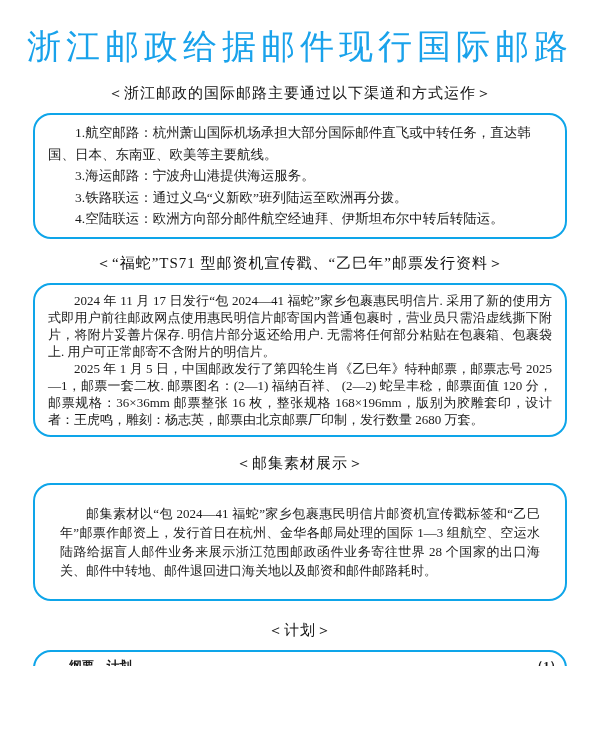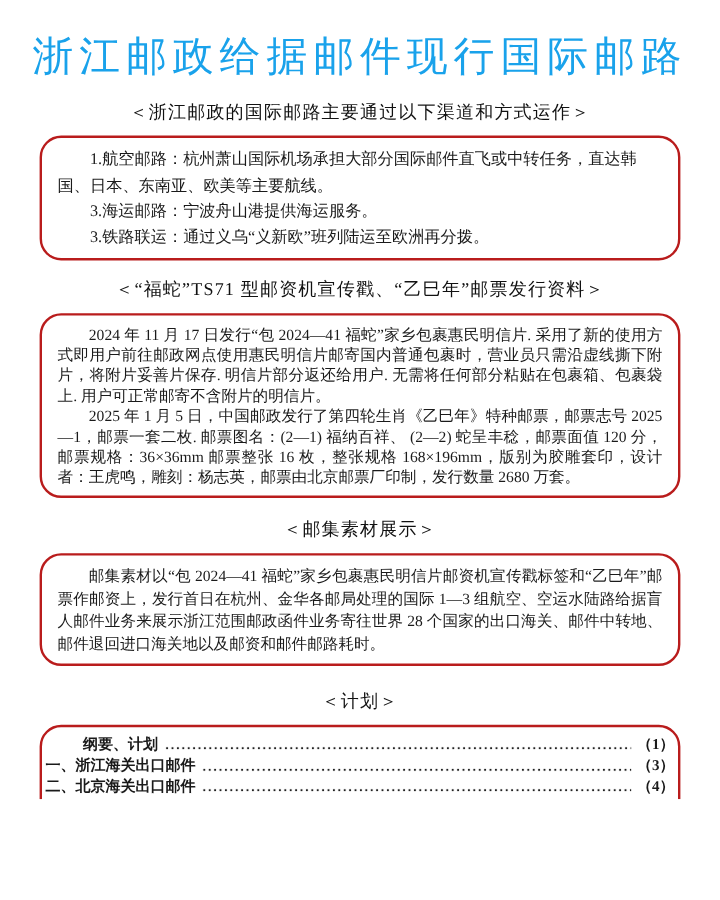--- a/index.html
+++ b/index.html
@@ -27,31 +27,31 @@
     letter-spacing:1px;
     color:#111;
     white-space:nowrap;
   }
   .h-channels{margin-top:14px;}
   .h-stamp{margin-top:15px;}
   .h-exhibit{margin-top:17px;}
   .h-plan{margin-top:20px;}
   .round-box{
     margin:10px 33px 0 33px;
-    border:2px solid #b91c1c;
+    border:2px solid #0ea5e9;
     border-radius:18px;
     padding:7px 13px;
     box-sizing:border-box;
   }
   .box-channels{font-size:13.5px;line-height:21.5px;}
   .box-channels p{margin:0;text-indent:2em;}
   .box-stamp{font-size:13px;line-height:17px;}
   .box-stamp p{margin:0;text-indent:2em;text-align:justify;}
   .box-exhibit{font-size:13px;line-height:19px;}
-  .box-exhibit p{margin:0;text-indent:2em;text-align:justify;}
+  .box-exhibit p{margin:12px;text-indent:2em;text-align:justify;}
   .box-toc{font-size:12.5px;line-height:17.5px;padding:6px 3px;}
   .toc-row{display:flex;align-items:center;white-space:nowrap;}
   .toc-row:first-child .toc-label{padding-left:2.5em;}
   .toc-label{flex:0 0 auto;font-weight:700;}
   .toc-dots{
     flex:1 1 auto;
     height:3px;
     margin:6px 5px 0 5px;
     background-image:radial-gradient(circle,#222 1px,transparent 1.2px);
     background-size:4.5px 3px;
@@ -90,20 +90,21 @@
 <div class="page">
 
   <div class="doc-title">浙江邮政给据邮件现行国际邮路</div>
 
   <div class="section-heading h-channels">＜浙江邮政的国际邮路主要通过以下渠道和方式运作＞</div>
 
   <div class="round-box box-channels">
     <p>1.航空邮路：杭州萧山国际机场承担大部分国际邮件直飞或中转任务，直达韩国、日本、东南亚、欧美等主要航线。</p>
     <p>3.海运邮路：宁波舟山港提供海运服务。</p>
     <p>3.铁路联运：通过义乌“义新欧”班列陆运至欧洲再分拨。</p>
+    <p>4.空陆联运：欧洲方向部分邮件航空经迪拜、伊斯坦布尔中转后转陆运。</p>
   </div>
 
   <div class="section-heading h-stamp">＜“福蛇”TS71 型邮资机宣传戳、“乙巳年”邮票发行资料＞</div>
 
   <div class="round-box box-stamp">
     <p>2024 年 11 月 17 日发行“包 2024—41 福蛇”家乡包裹惠民明信片. 采用了新的使用方式即用户前往邮政网点使用惠民明信片邮寄国内普通包裹时，营业员只需沿虚线撕下附片，将附片妥善片保存. 明信片部分返还给用户. 无需将任何部分粘贴在包裹箱、包裹袋上. 用户可正常邮寄不含附片的明信片。</p>
     <p>2025 年 1 月 5 日，中国邮政发行了第四轮生肖《乙巳年》特种邮票，邮票志号 2025—1，邮票一套二枚. 邮票图名：(2—1) 福纳百祥、 (2—2) 蛇呈丰稔，邮票面值 120 分，邮票规格：36×36mm 邮票整张 16 枚，整张规格 168×196mm，版别为胶雕套印，设计者：王虎鸣，雕刻：杨志英，邮票由北京邮票厂印制，发行数量 2680 万套。</p>
   </div>
 
   <div class="section-heading h-exhibit">＜邮集素材展示＞</div>

